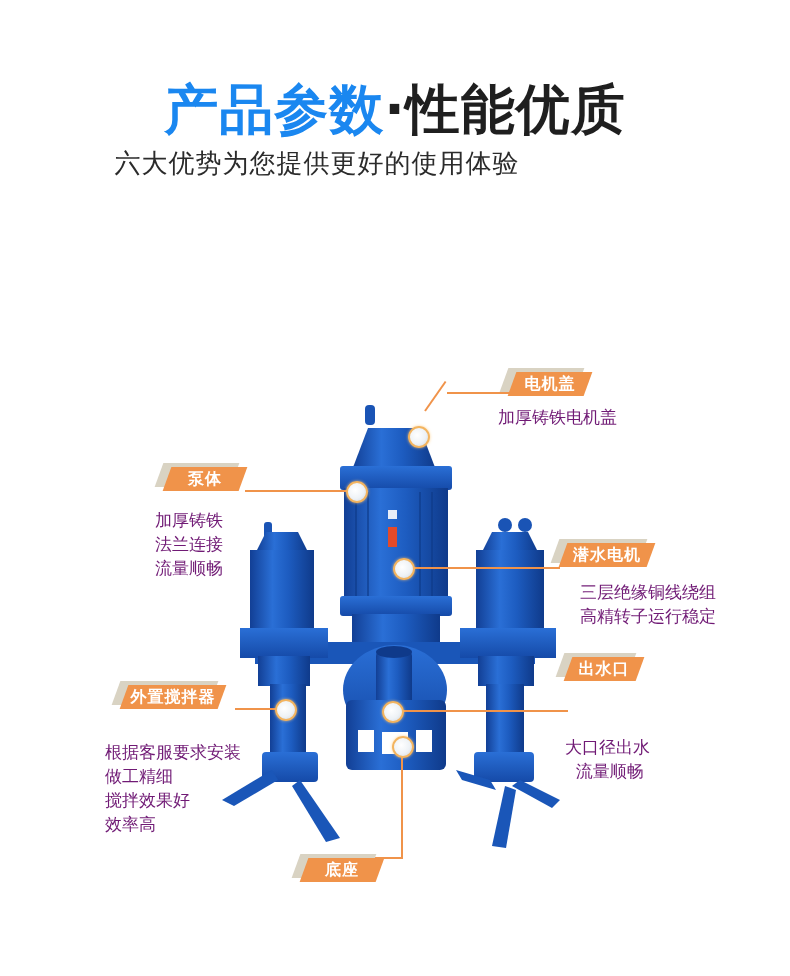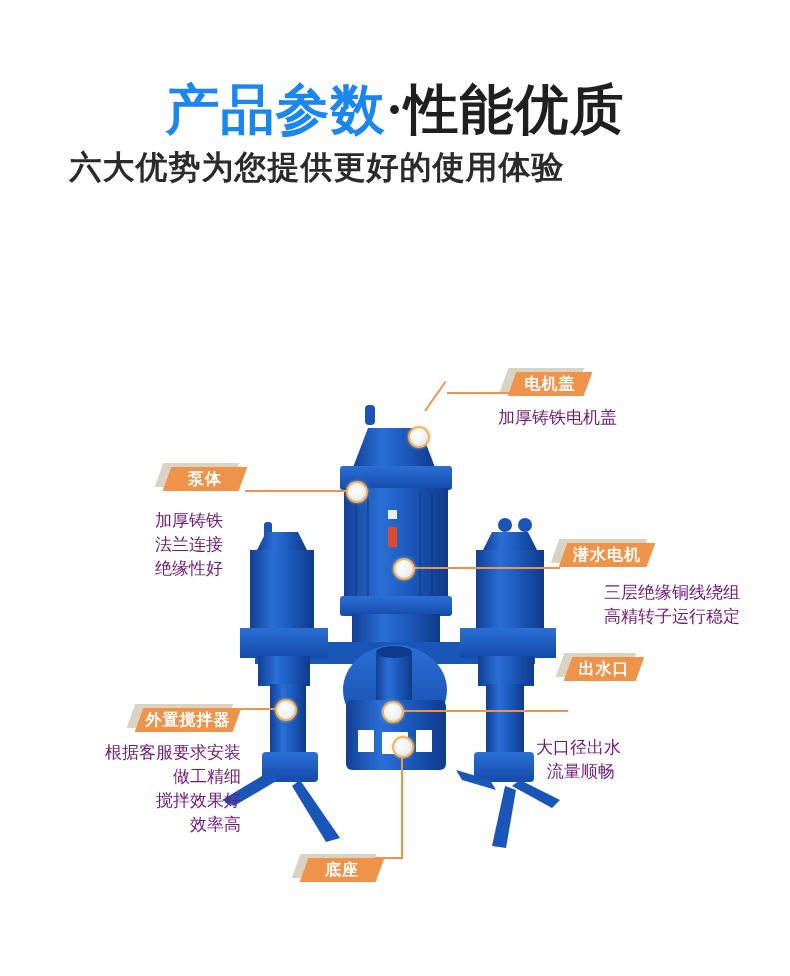--- a/index.html
+++ b/index.html
@@ -1,20 +1,20 @@
 <!DOCTYPE html>
 <html><head>
 <meta charset="utf-8">
 <style>
   html, body { margin: 0; padding: 0; background: #ffffff; }
   body { width: 790px; height: 976px; position: relative; overflow: hidden; font-family: "DejaVu Sans", "Liberation Sans", sans-serif; color: #333; }
-  .title { position: absolute; left: 0; top: 78px; width: 790px; text-align: center; font-size: 54px; font-weight: bold; letter-spacing: 1px; line-height: 64px; font-family: Liberation Serif, serif; }
+  .title { position: absolute; left: 0; top: 78px; width: 790px; text-align: center; font-size: 54px; font-weight: bold; letter-spacing: 1px; line-height: 64px; }
   .title .blue { color: #1a87f0; }
   .title .dark { color: #1f1f1f; }
-  .subtitle { position: absolute; left: 0; top: 146px; width: 634px; text-align: center; font-size: 32px; color: #2b2b2b; letter-spacing: 1px; font-weight: bold; }
+  .subtitle { position: absolute; left: 0; top: 146px; width: 634px; text-align: center; font-size: 26px; color: #2b2b2b; letter-spacing: 1px; }
 
   .pump { position: absolute; left: 0; top: 0; width: 790px; height: 976px; }
 
   .badge { position: absolute; height: 24px; }
   .badge .shadow { position: absolute; left: -8px; top: -4px; width: 100%; height: 24px; background: #d9d3c3; transform: skewX(-20deg); }
   .badge .face { position: absolute; left: 0; top: 0; width: 100%; height: 24px; background: #f0934a; transform: skewX(-20deg); }
   .badge .txt { position: absolute; left: 0; top: 0; width: 100%; height: 24px; line-height: 24px; text-align: center; color: #fff; font-size: 16px; font-weight: bold; letter-spacing: 1px; }
 
   .desc { position: absolute; font-size: 17px; line-height: 24px; color: #701a75; white-space: pre; }
   .line { position: absolute; background: #f0934a; }
@@ -114,40 +114,40 @@
 <div class="badge" style="left:167px;top:467px;width:76px;">
   <div class="shadow"></div>
     <div class="face"></div>
   <div class="txt">泵体</div>
 </div>
 <div class="badge" style="left:563px;top:543px;width:88px;">
   <div class="shadow"></div>
     <div class="face"></div>
   <div class="txt">潜水电机</div>
 </div>
-<div class="badge" style="left:139px;top:685px;width:98px;margin-top:23px;">
+<div class="badge" style="left:124px;top:685px;width:98px;">
   <div class="shadow"></div>
     <div class="face"></div>
   <div class="txt">外置搅拌器</div>
 </div>
 <div class="badge" style="left:568px;top:657px;width:72px;">
   <div class="shadow"></div>
     <div class="face"></div>
   <div class="txt">出水口</div>
 </div>
 <div class="badge" style="left:304px;top:858px;width:76px;">
   <div class="shadow"></div>
     <div class="face"></div>
   <div class="txt">底座</div>
 </div>
 
 <div class="desc" style="left:498px;top:405px;">加厚铸铁电机盖</div>
 <div class="desc" style="left:155px;top:508px;">加厚铸铁
 法兰连接
-绝缘性好</div>
-<div class="desc" style="left:604px;top:580px;">三层绝缘铜线绕组
+流量顺畅</div>
+<div class="desc" style="left:580px;top:580px;">三层绝缘铜线绕组
 高精转子运行稳定</div>
-<div class="desc" style="left:105px;top:740px;text-align:right;">根据客服要求安装
+<div class="desc" style="left:105px;top:740px;">根据客服要求安装
 做工精细
 搅拌效果好
 效率高</div>
-<div class="desc" style="left:536px;top:735px;">大口径出水
+<div class="desc" style="left:565px;top:735px;">大口径出水
   流量顺畅</div>
 
 </body></html>

